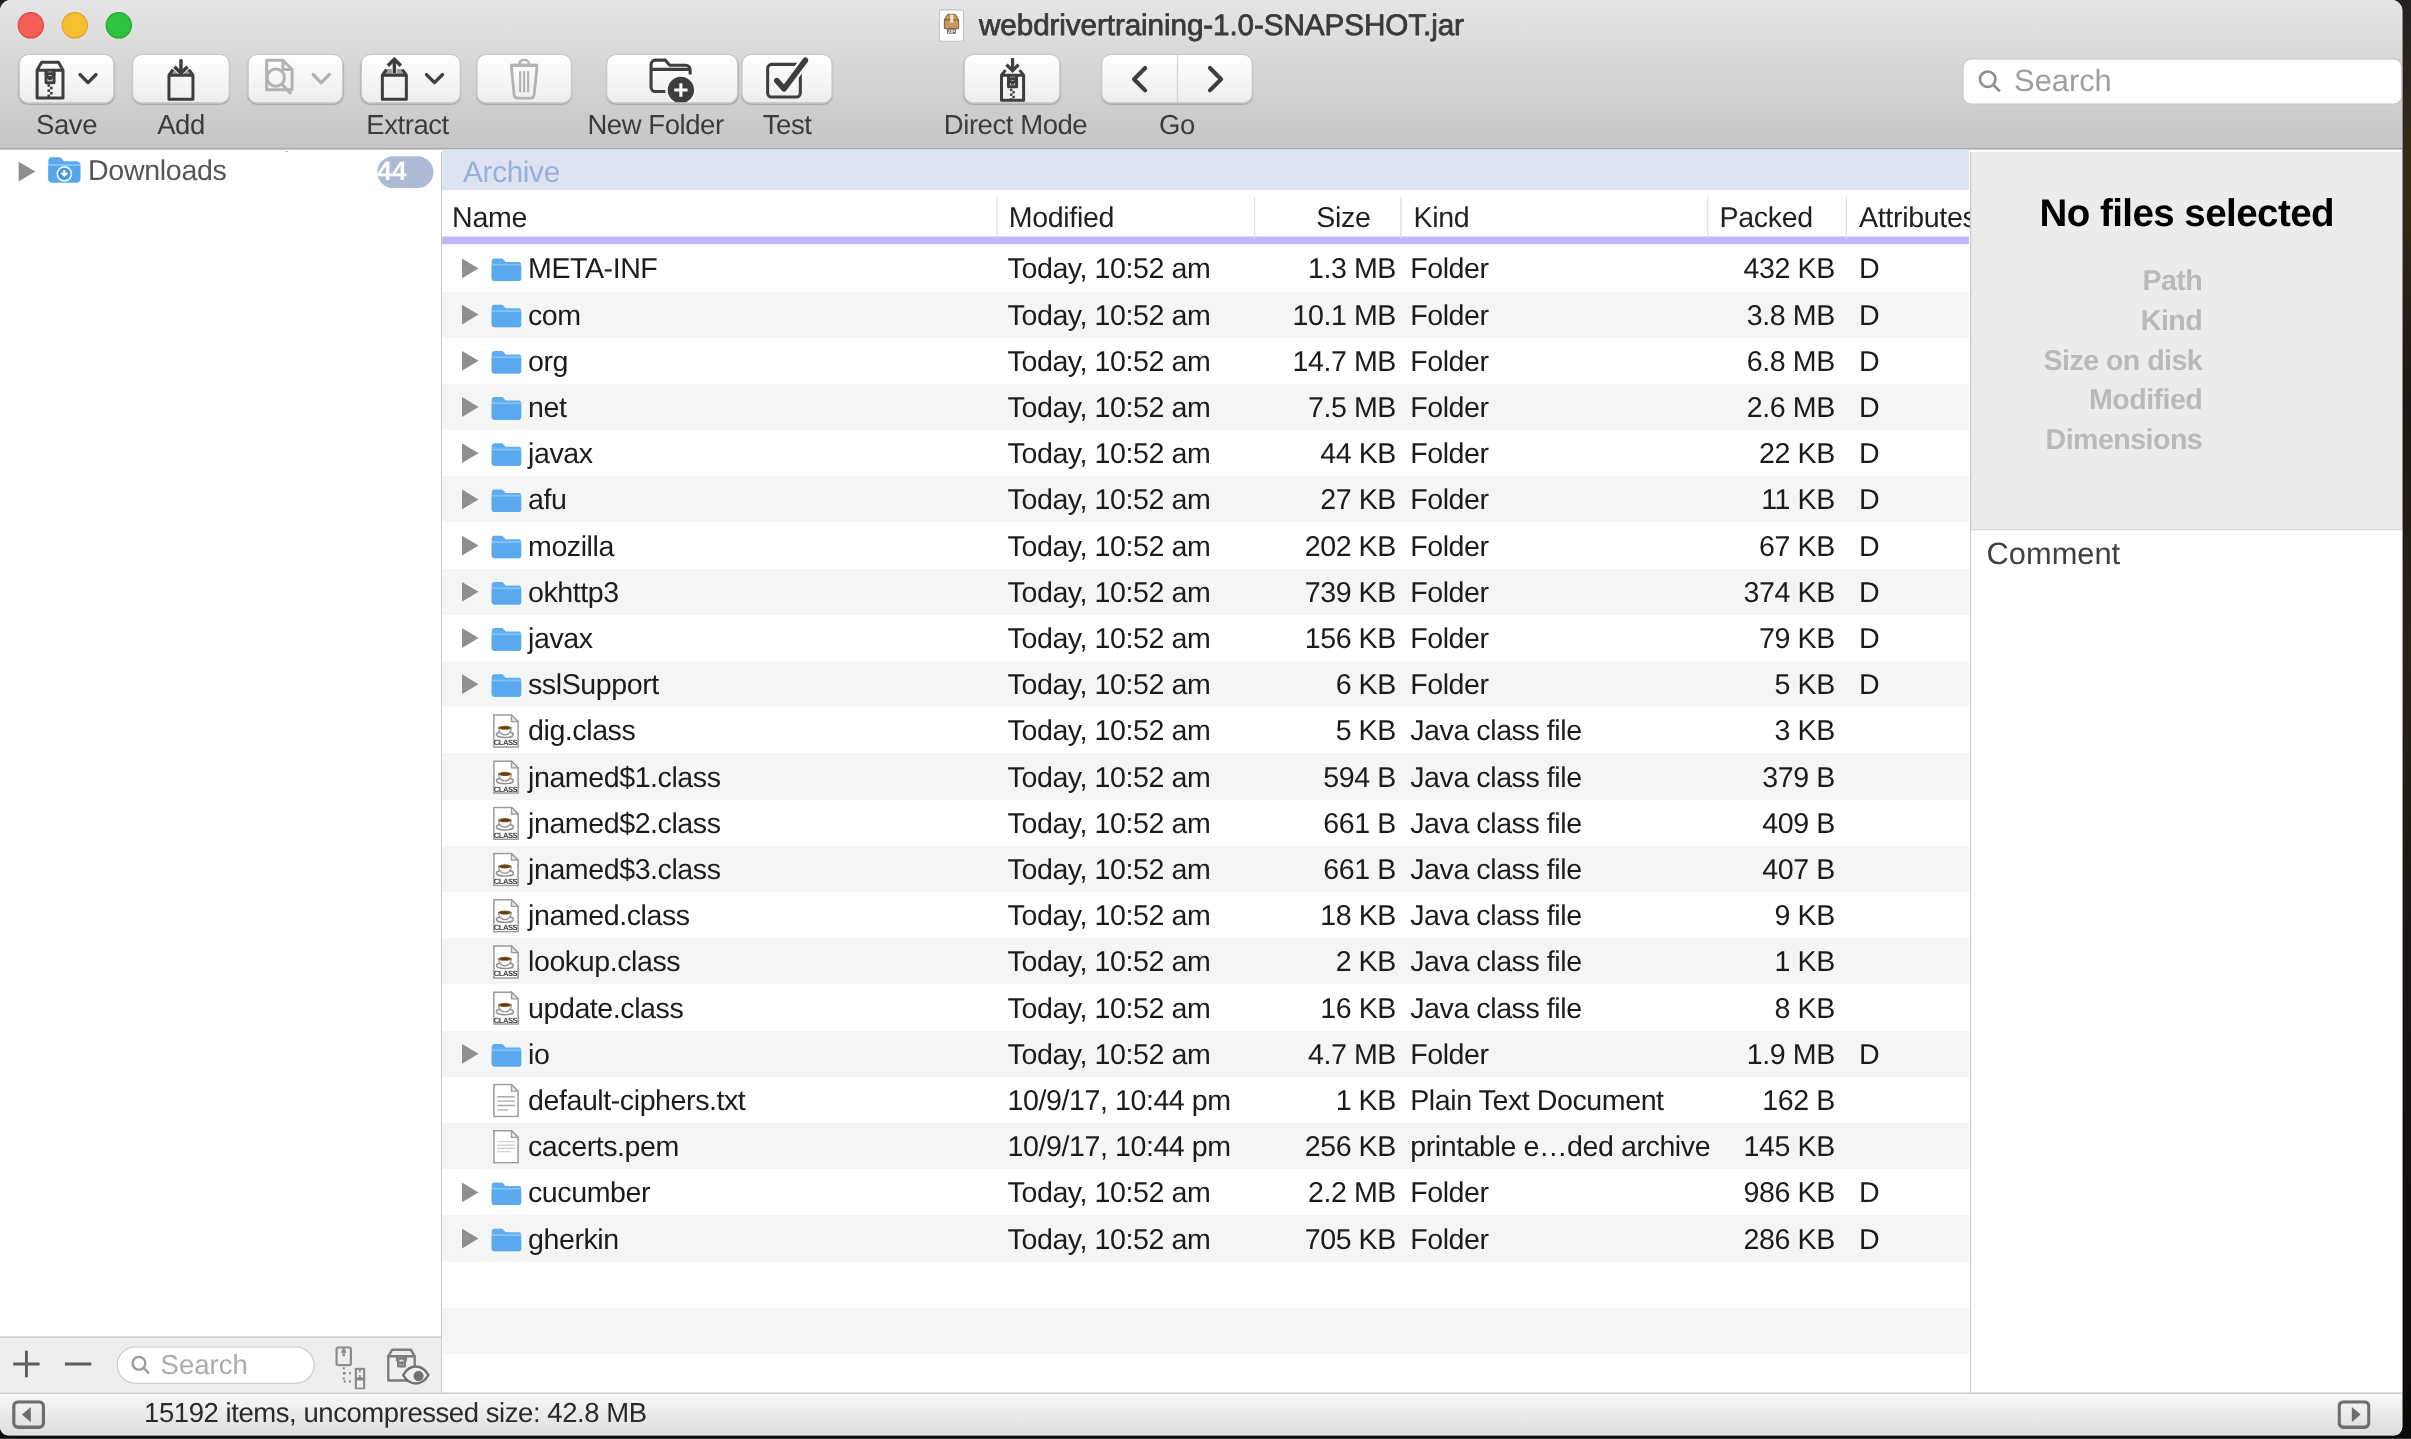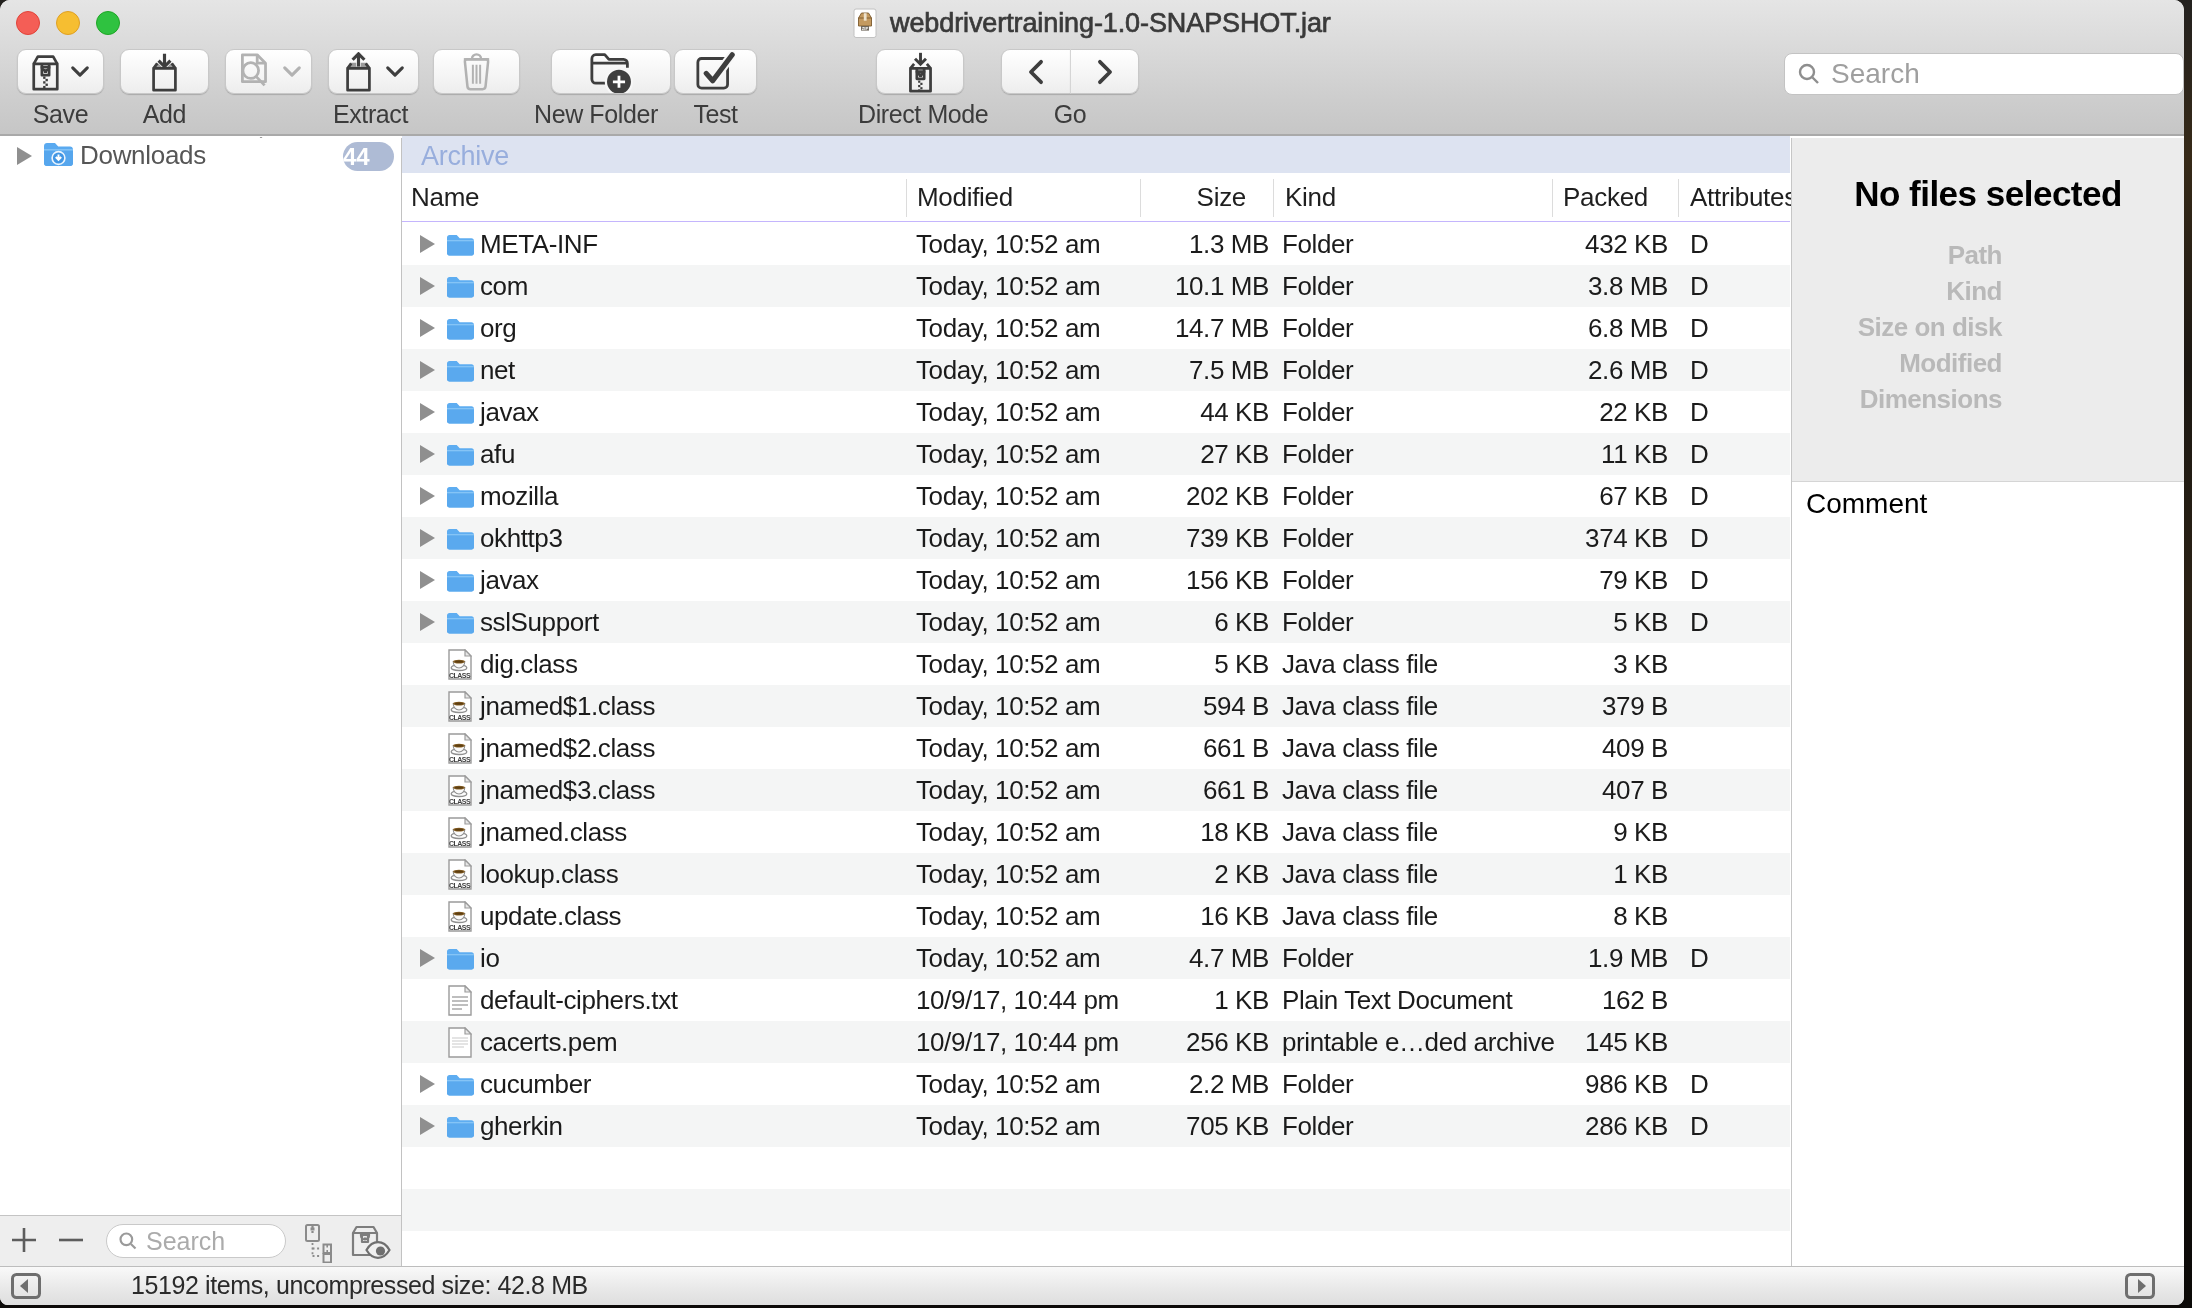--- a/index.html
+++ b/index.html
@@ -24,41 +24,41 @@
   display:flex; align-items:center; justify-content:center; }
 .tlabel { position:absolute; top:100px; font-size:25px; color:#3c3c3c; text-align:center; white-space:nowrap; letter-spacing:-0.4px; }
 .tlabel.dis { color:#9e9e9e;margin-top:33px; }
 
 .sidebar { position:absolute; left:0; top:138px; width:401px; height:1077px; background:#ffffff; }
 .sidediv { position:absolute; left:401px; top:138px; width:1px; height:1128px; background:#c2c2c2; }
 .sbottom { position:absolute; left:0; top:1215px; width:401px; height:51px; background:#eeeeee; border-top:1px solid #c4c4c4; }
 .main { position:absolute; left:402px; top:138px; width:1388px; height:1128px; background:#fff; }
 .tabbar { position:absolute; left:0; top:-2px; width:100%; height:37px; background:#dde3f1; }
 .tabbar span { position:absolute; left:19px; top:5px; font-size:27px; color:#98aedd; letter-spacing:-0.3px; }
-.thead { position:absolute; left:0; top:35px; width:100%; height:49px; background:#fff; border-bottom:1px solid #c4b5fd; font-size:26px; color:#1f1f1f; letter-spacing:-0.3px; }
+.thead { position:absolute; left:0; top:35px; width:100%; height:49px; background:#fff; border-bottom:7px solid #c4b5fd; font-size:26px; color:#1f1f1f; letter-spacing:-0.3px; }
 .hsep { position:absolute; top:6px; width:1px; height:38px; background:#dcdcdc; }
 .rows { position:absolute; left:0; top:85px; width:100%; height:1043px;
   background:repeating-linear-gradient(180deg,#ffffff 0 42px,#f4f5f5 42px 84px); }
 .row { position:relative; width:100%; height:42px; font-size:26px; color:#1b1b1b; letter-spacing:-0.4px; }
 .row > div { position:absolute; top:0; height:42px; line-height:42px; white-space:nowrap; }
 .c-dis  { left:18px; }
 .c-ic   { left:44px; width:30px; }
 .c-name { left:78px; }
 .c-mod  { left:514px; }
 .c-size { left:640px; width:227px; text-align:right; }
 .c-kind { left:880px; }
 .c-pack { left:1040px; width:226px; text-align:right; }
 .c-attr { left:1288px; }
 .tri { width:0; height:0; border-left:15px solid #8f8f8f; border-top:9px solid transparent; border-bottom:9px solid transparent; display:inline-block; }
 
 .rpanel { position:absolute; left:1791px; top:138px; width:393px; height:1128px; background:#ececec; border-left:1px solid #c6c6c6; }
 .nofiles { position:absolute; top:36px; left:0; width:100%; text-align:center; font-size:35px; font-weight:700; color:#000000; letter-spacing:-0.5px; }
 .rlabel { position:absolute; right:182px; width:300px; text-align:right; font-size:26px; font-weight:700; color:#b9b9b9; letter-spacing:-0.5px; }
 .comment { position:absolute; left:0; top:343px; width:100%; height:785px; background:#ffffff; border-top:1px solid #d5d5d5; }
-.comment span { position:absolute; left:14px; top:6px; font-size:28px; color:#000000; }
+.comment span { position:absolute; left:14px; top:6px; font-size:28px; color:#404040; }
 
 .status { position:absolute; left:0; top:1266px; width:2184px; height:39px;
   background:linear-gradient(180deg,#f9f9f9,#e9e9e9 55%,#dedede);
   border-top:1px solid #bdbdbd; font-size:25px; color:#2a2a2a; letter-spacing:-0.4px; }
 </style>
 </head>
 <body>
 <div class="window">
   <div class="header">
   <span class="tl r"></span>

